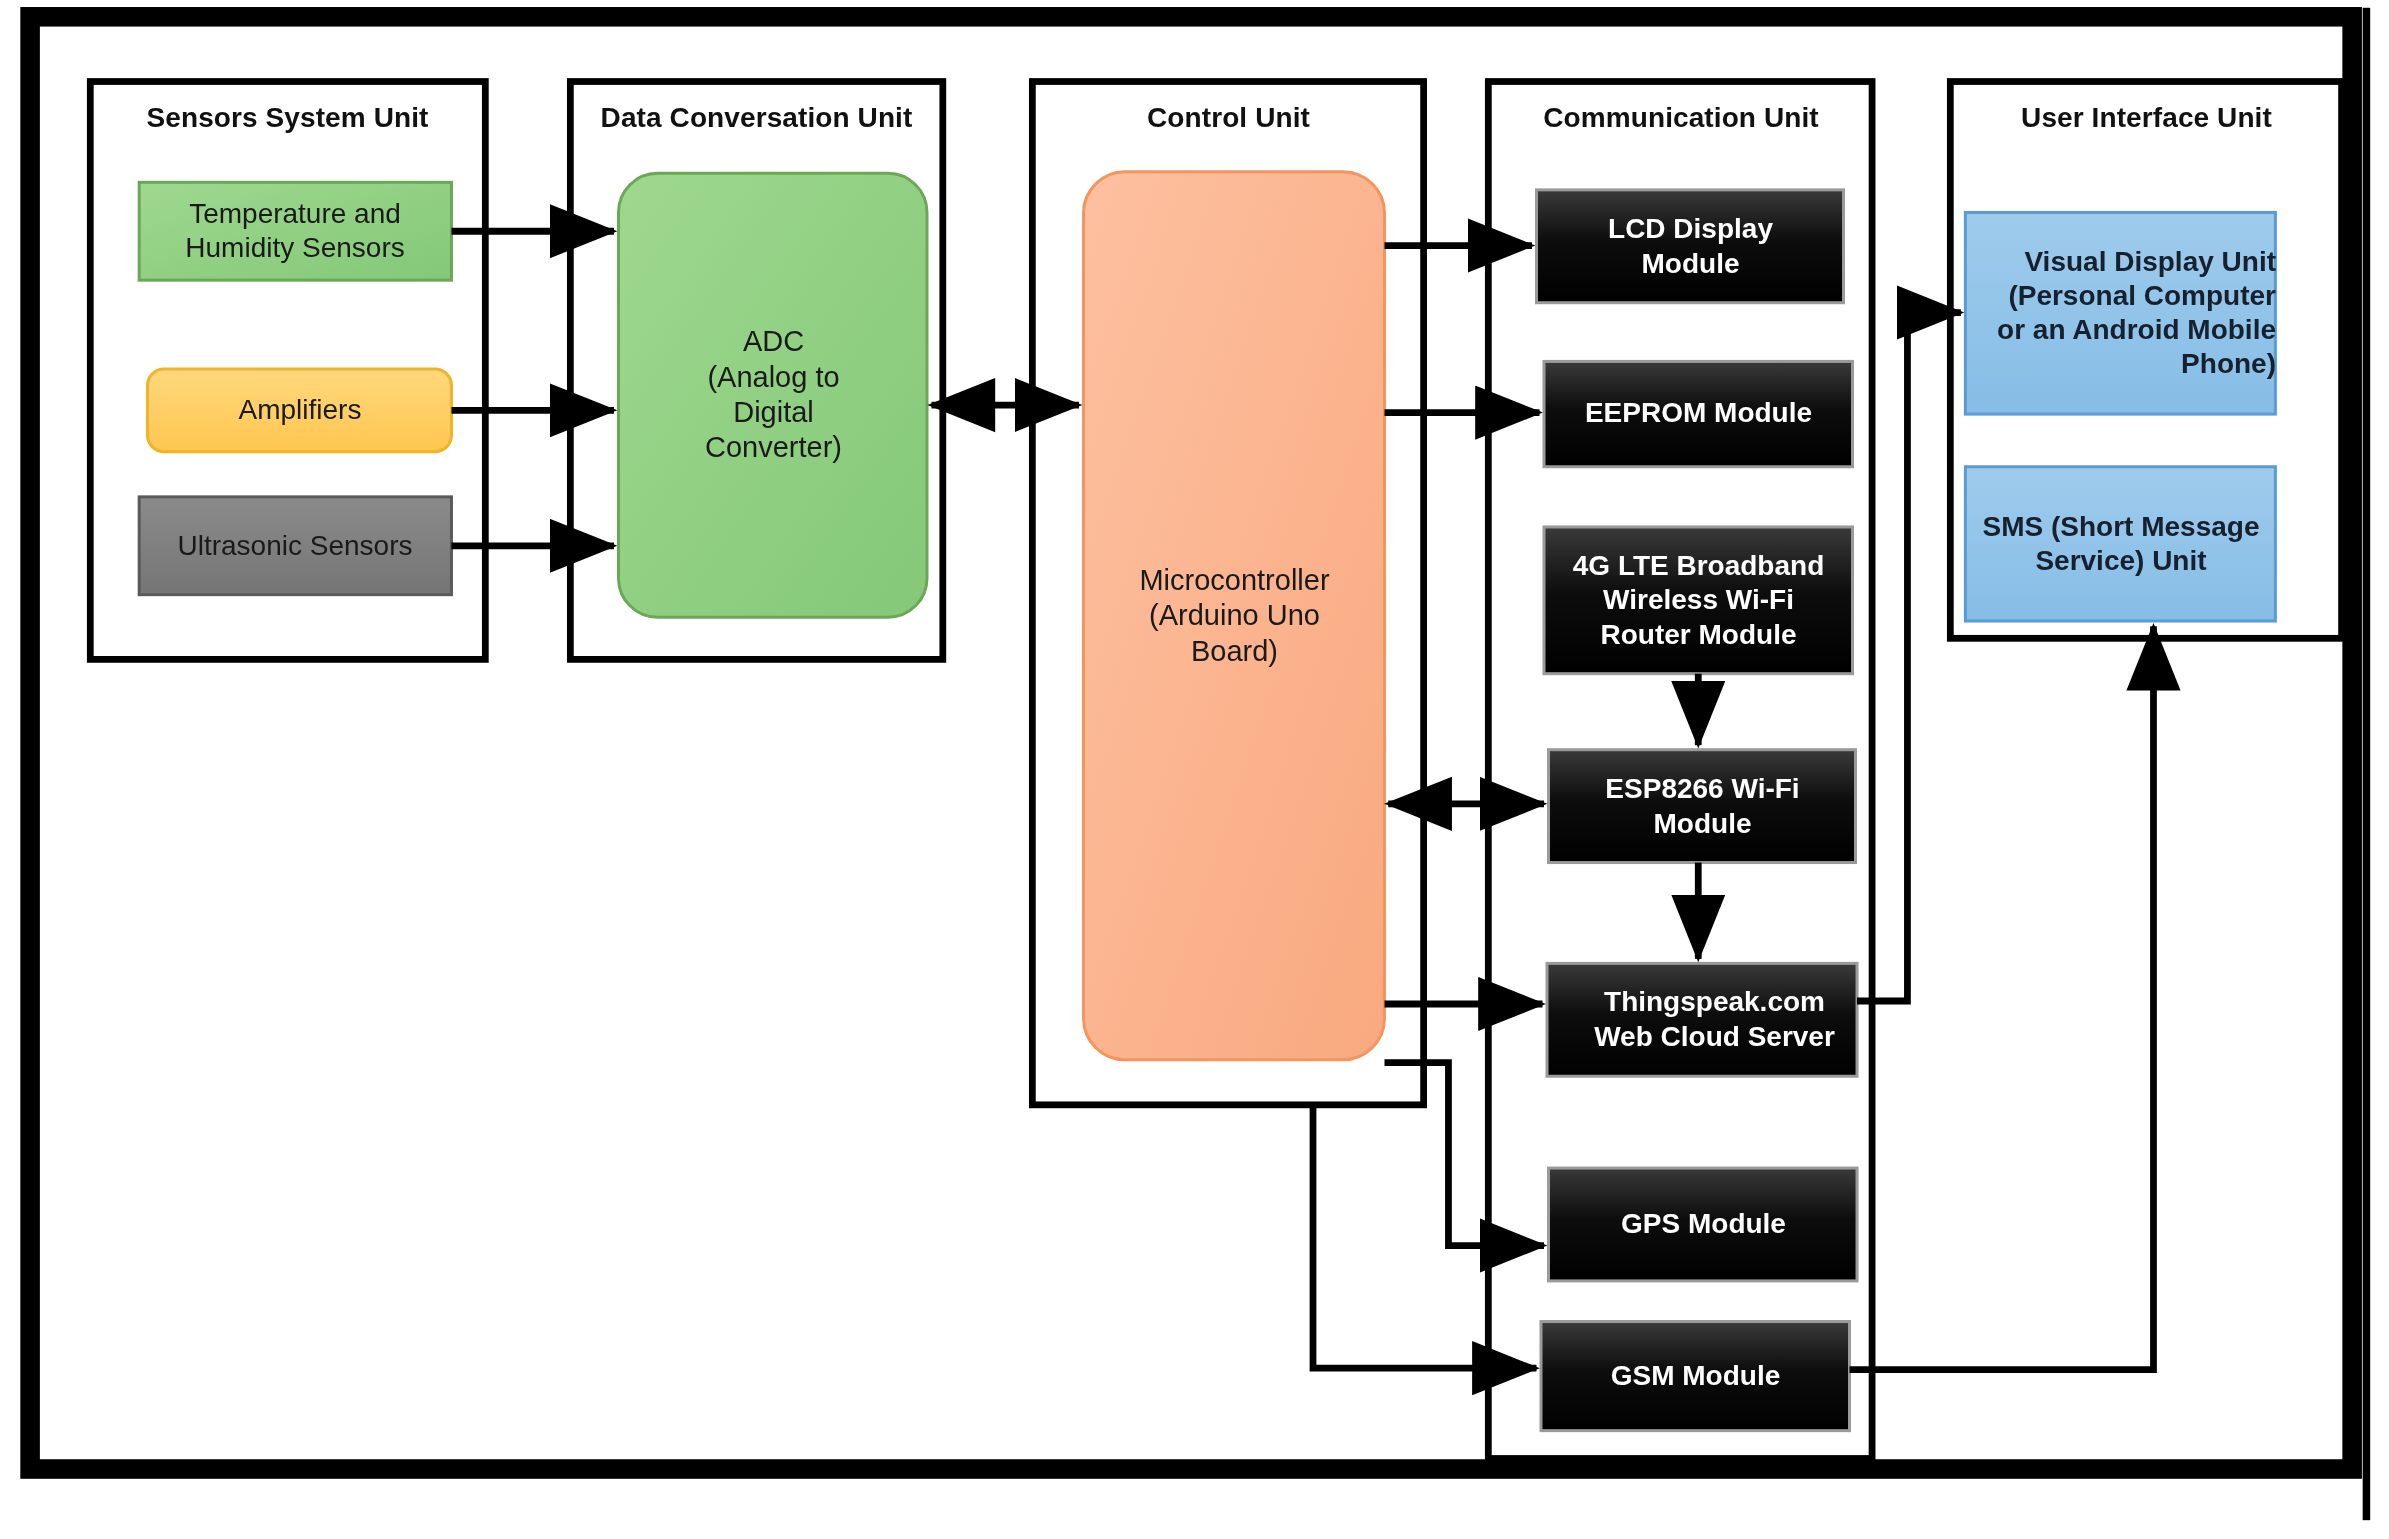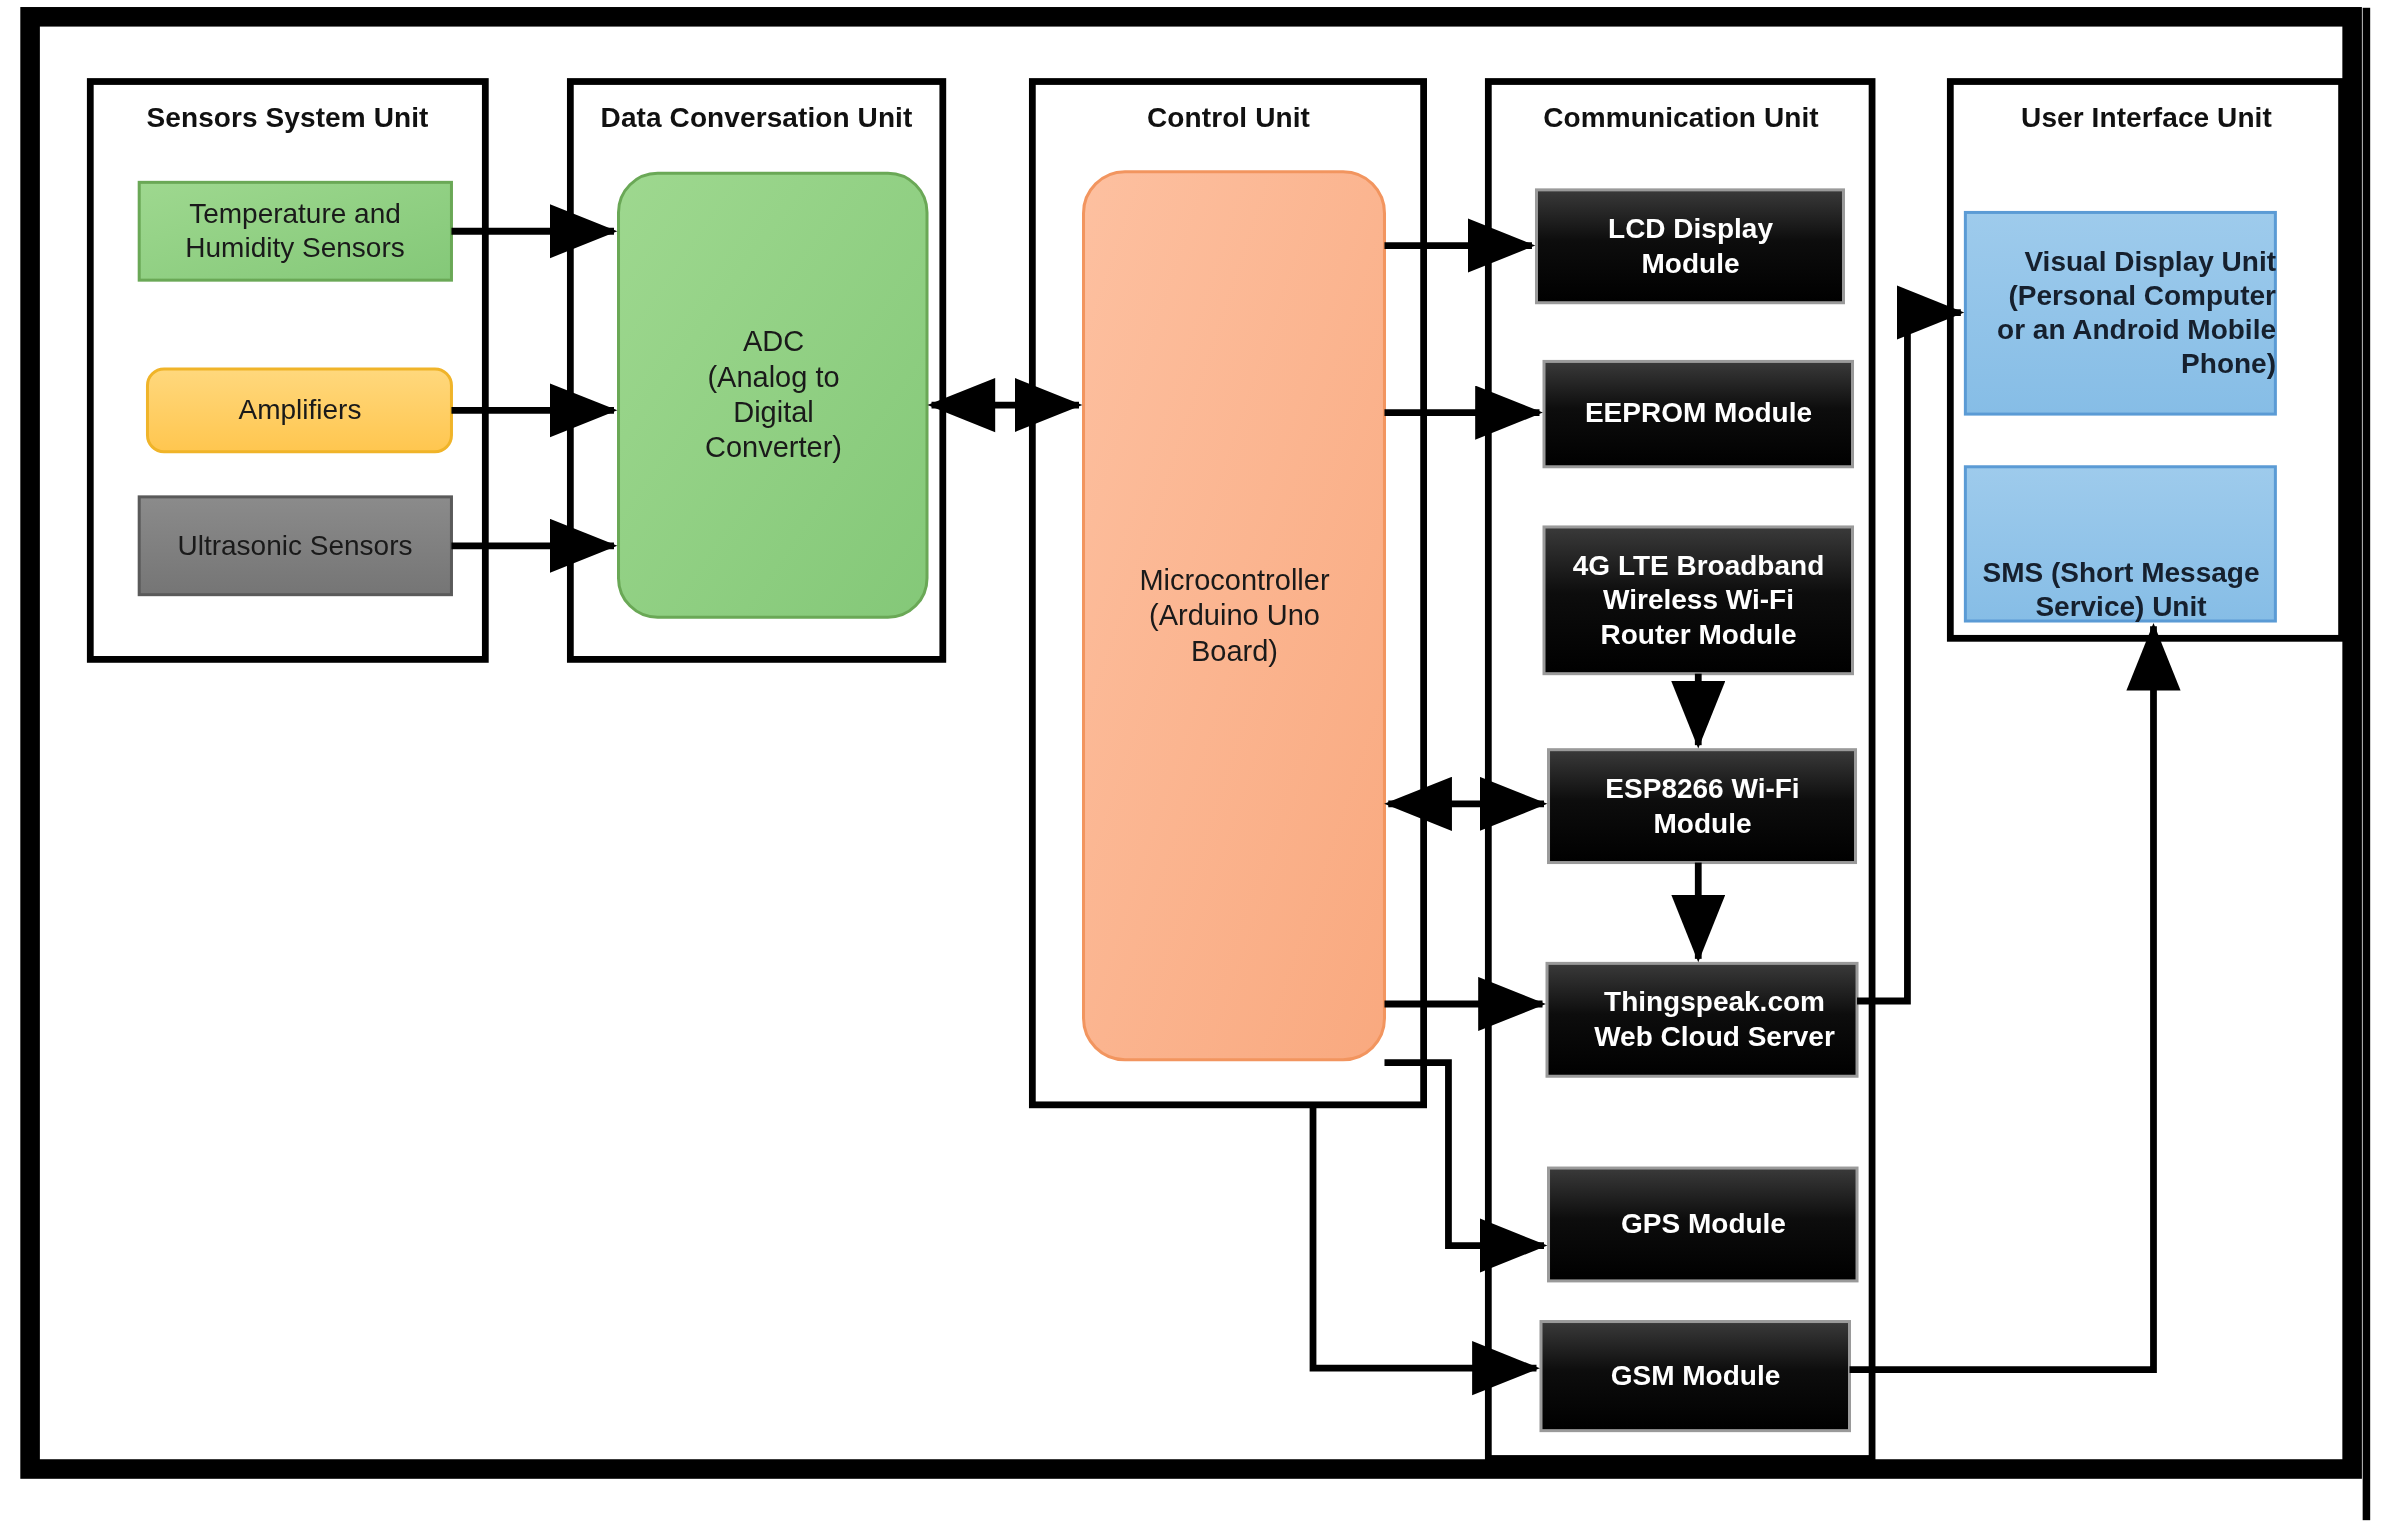--- a/index.html
+++ b/index.html
@@ -165,19 +165,19 @@
   </div>
   <div class="lbl node-text-b" style="left:1549px;top:1168px;width:309px;height:113px;">GPS Module</div>
   <div class="lbl node-text-b" style="left:1541px;top:1322px;width:309px;height:109px;">GSM Module</div>
 
   <div class="lbl" style="left:1966px;top:212px;width:310px;height:202px;flex-direction:column;align-items:flex-end;">
     <span class="node-text-bl">Visual Display Unit</span>
     <span class="node-text-bl">(Personal Computer</span>
     <span class="node-text-bl">or an Android Mobile</span>
     <span class="node-text-bl">Phone)</span>
   </div>
-  <div class="lbl" style="left:1966px;top:467px;width:310px;height:154px;flex-direction:column;margin-top:46px;">
+  <div class="lbl" style="left:1966px;top:467px;width:310px;height:154px;flex-direction:column;">
     <span class="node-text-bl">SMS (Short Message</span>
     <span class="node-text-bl">Service) Unit</span>
   </div>
 
 </div>
 
 
 </body></html>

